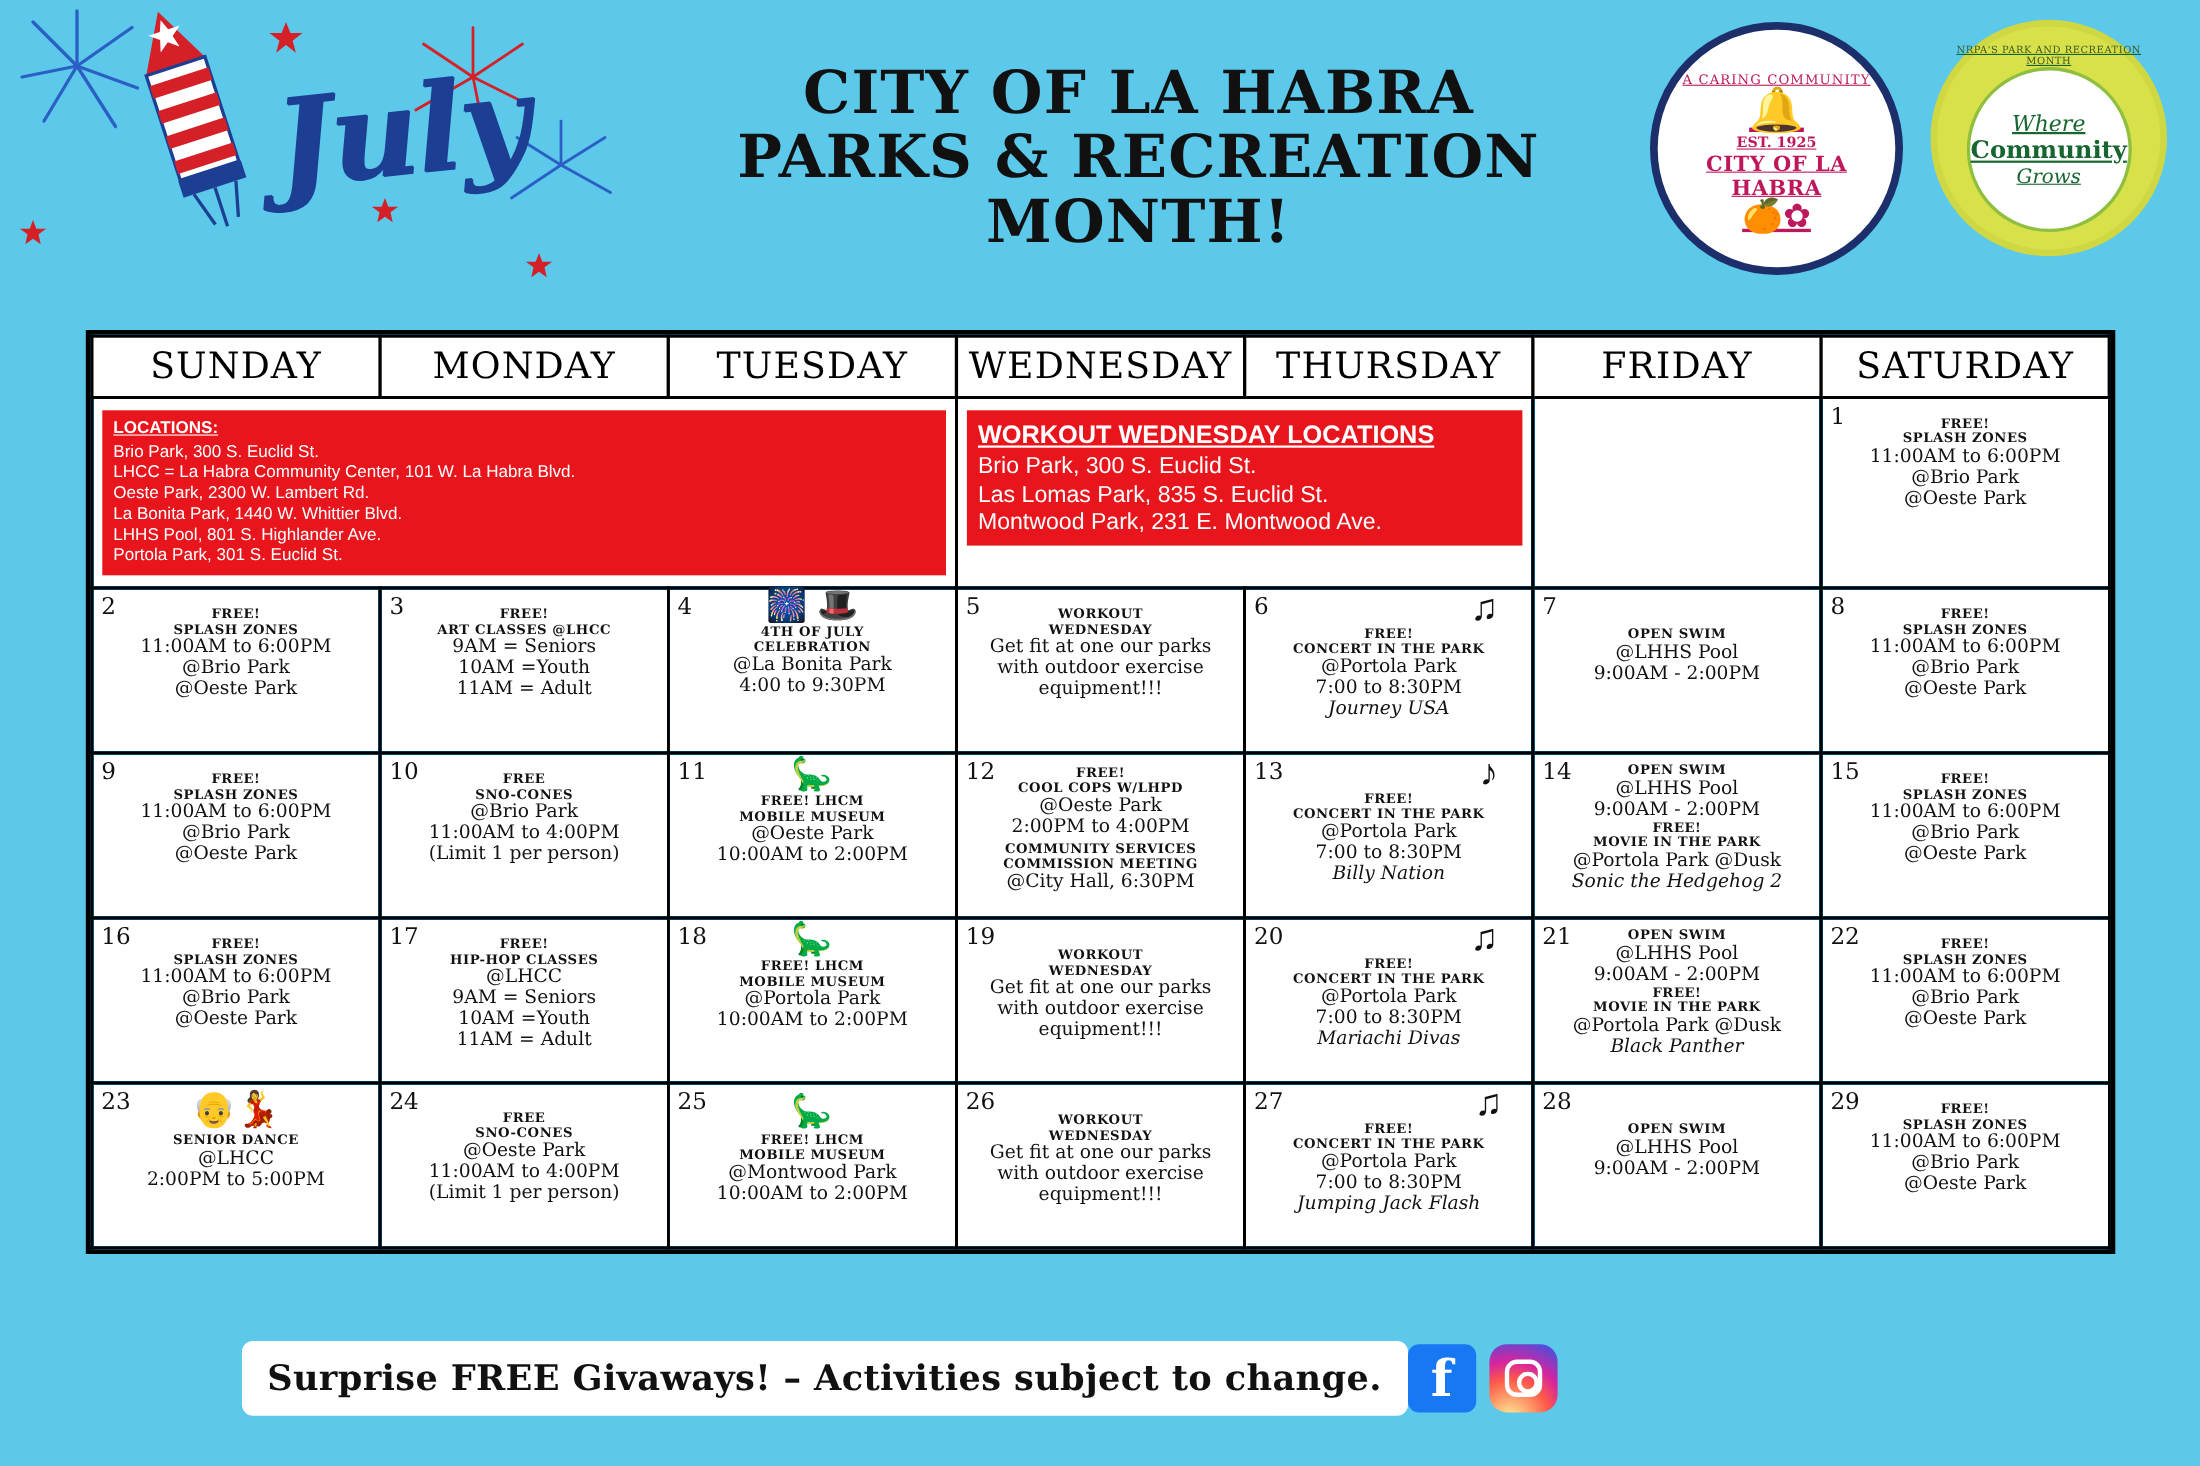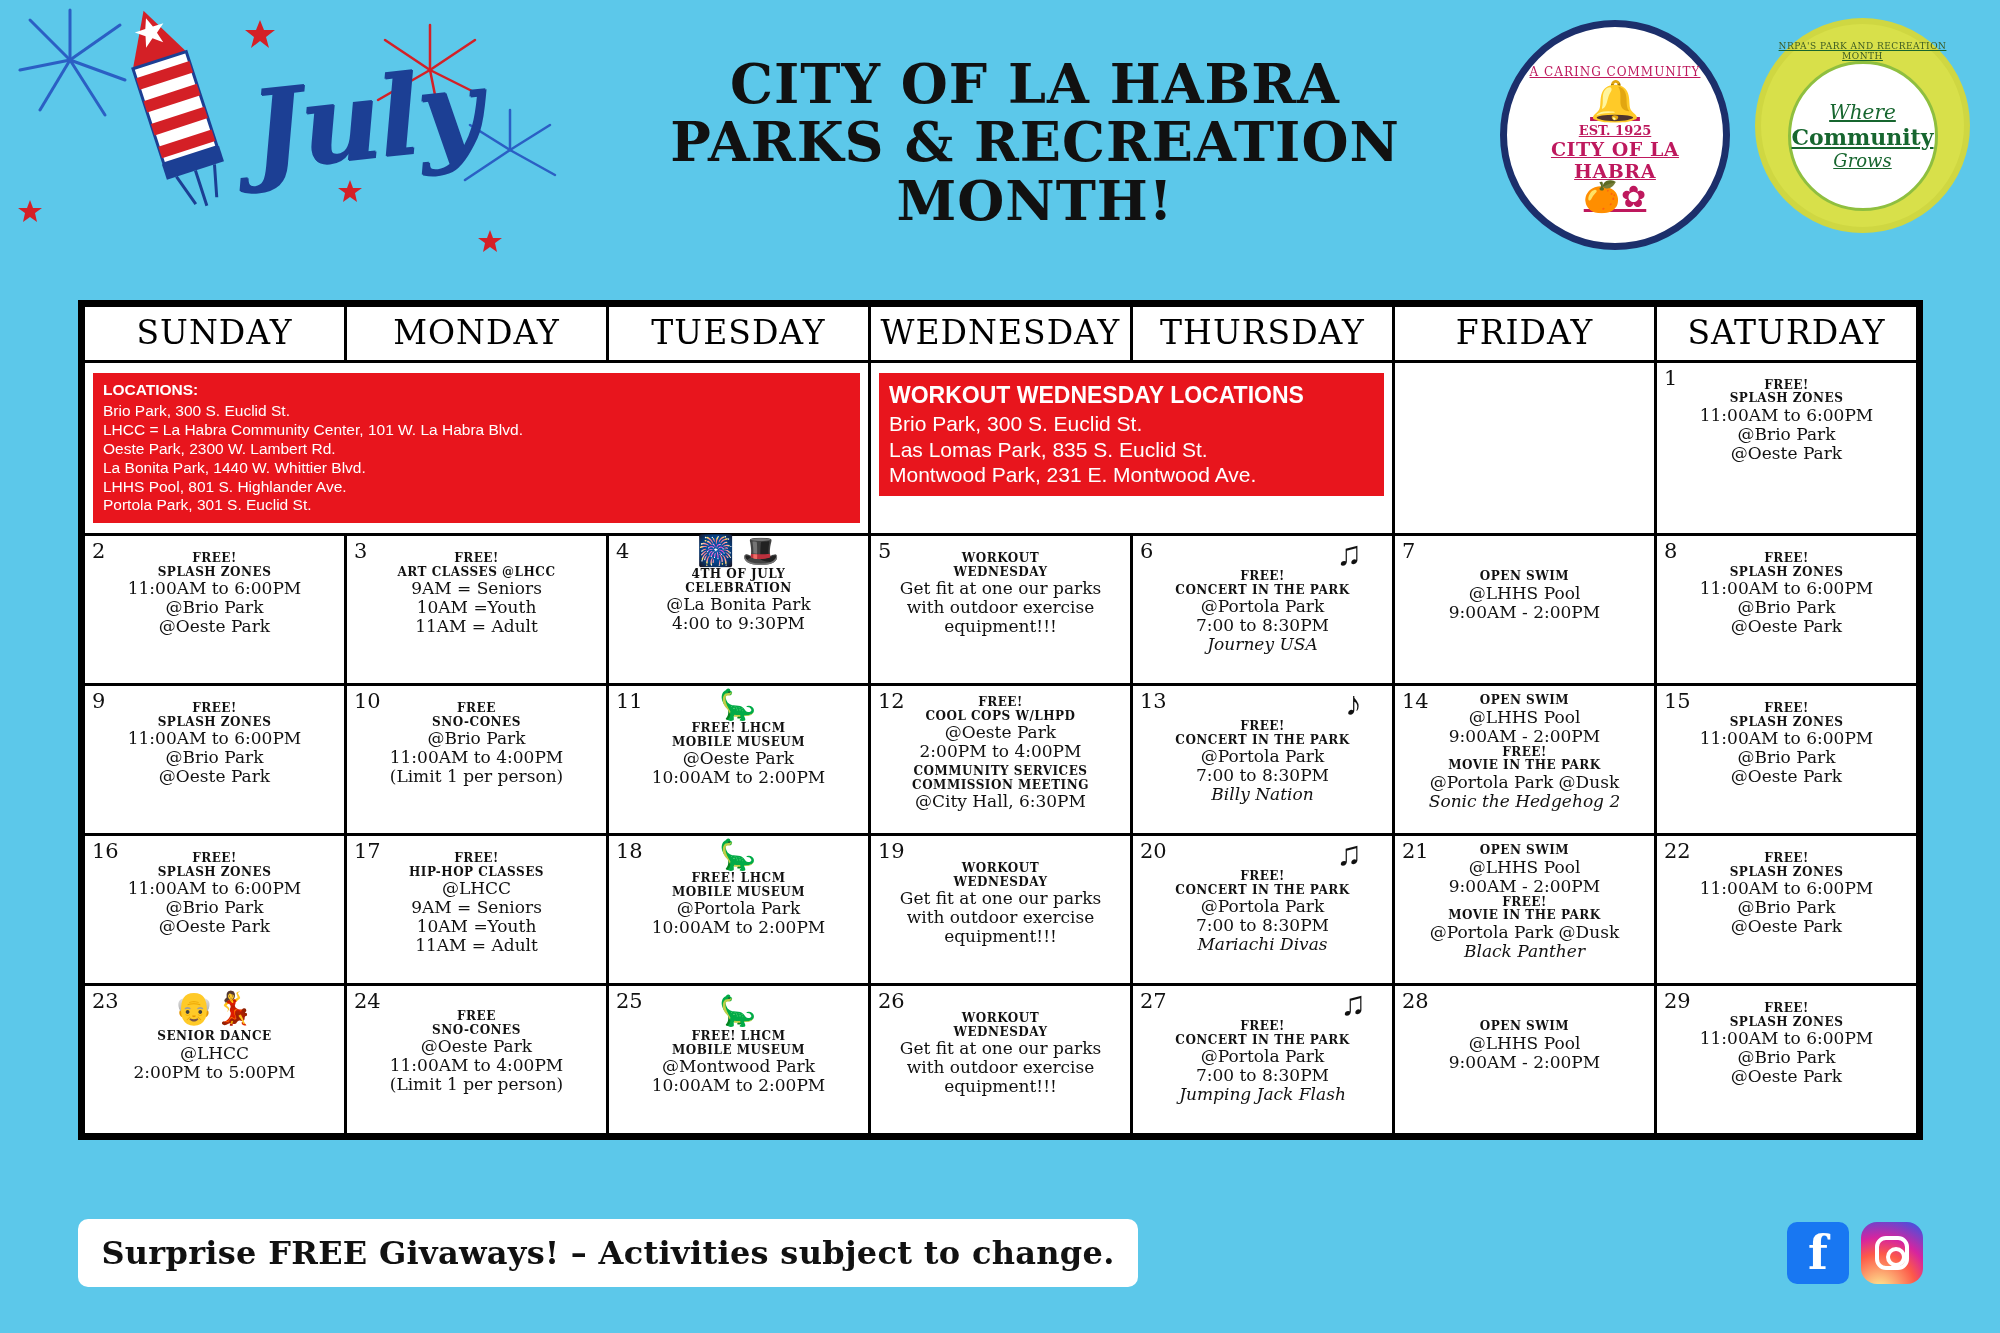--- a/index.html
+++ b/index.html
@@ -137,37 +137,37 @@
     background:#e8151d;
     color:#fff;
     margin:10px 8px;
     padding:8px 10px;
     font-family:"Liberation Sans", sans-serif;
     font-size:16px;
     line-height:1.22;
     text-align:left;
   }
   .redbox .rb-title {
-    font-weight:bold; display:block; margin-bottom:2px;
+    font-weight:bold; text-decoration:underline; display:block; margin-bottom:2px;
   }
   .redbox.loc { font-size:15.5px; }
   .redbox.ww { font-size:21px; }
   .redbox.ww .rb-title { font-size:23px; }
 
   
   .icon-line { text-align:center; line-height:1; }
   .note-icon { font-size:34px; color:#111; }
   .museum-icon { font-size:30px; }
   .seniors-icon { font-size:32px; }
   .july4-icons { font-size:30px; }
 
   
   .footer {
-    position:absolute; left:78px; top:1218px; width:1845px; height:70px;
-    display:flex; justify-content:space-between; align-items:center;
+    position:absolute; left:78px; top:1218px; width:1479px; height:70px;
+    display:flex; justify-content:center; align-items:center;
   }
   .footer-left {
     background:#fff; border-radius:10px;
     height:68px; width:1060px;
     display:flex; align-items:center; justify-content:center;
     font-family:"DejaVu Serif", serif;
     font-size:32px; font-weight:bold; color:#111;
     letter-spacing:0.3px;
   }
   .footer-right {

